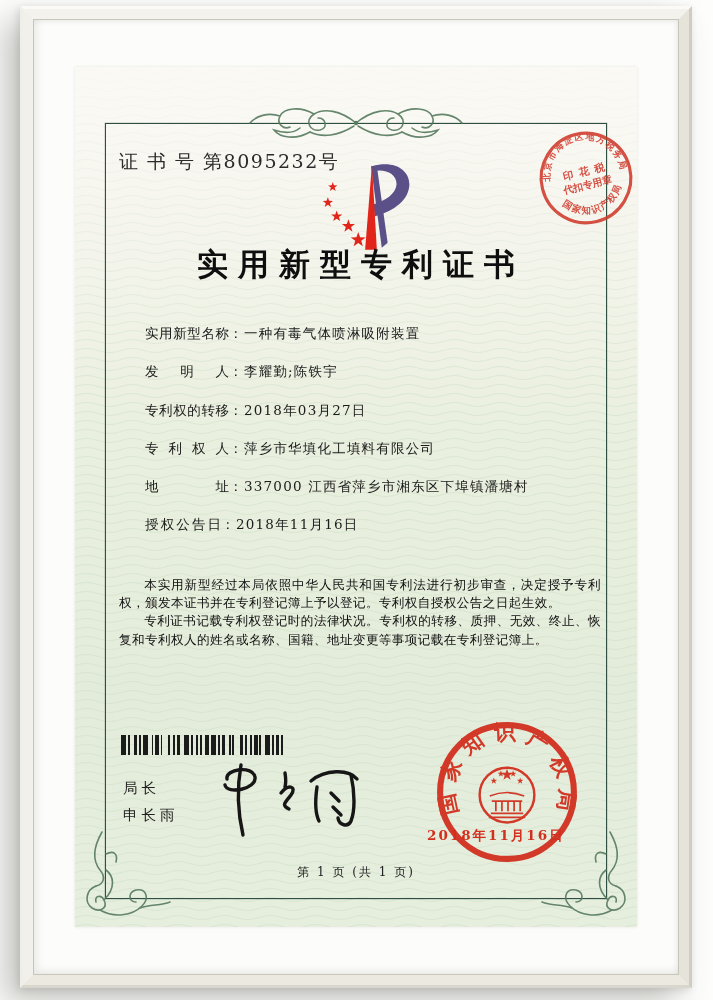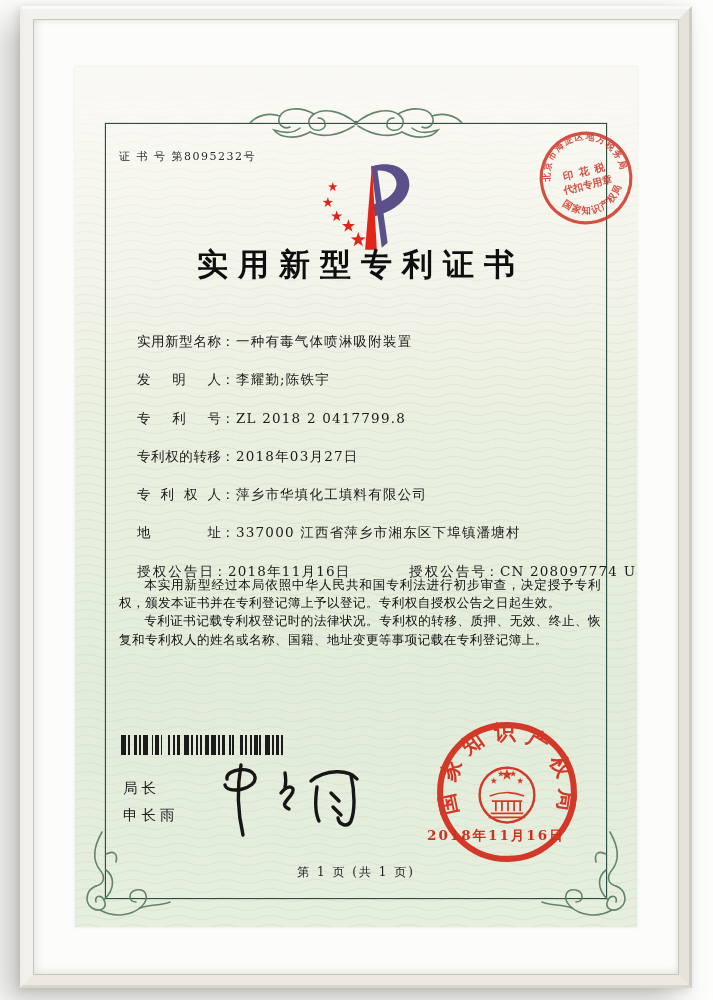--- a/index.html
+++ b/index.html
@@ -19,30 +19,30 @@
     box-shadow:0 0 3px rgba(0,0,0,.10);}
   .waves{position:absolute;inset:0;width:100%;height:100%;}
   .waves-fade{position:absolute;inset:0;
     background:linear-gradient(180deg,rgba(250,249,244,.95) 0%,rgba(250,249,244,.45) 16%,rgba(250,249,244,0) 38%);}
   .border-rect{position:absolute;left:30px;right:30px;top:56px;bottom:28px;
     border:1.5px solid var(--border-green,#2f4f42);box-shadow:0 0 0 .6px rgba(47,79,66,.25);}
   .orn-top{position:absolute;top:39px;left:50%;transform:translateX(-50%);width:240px;height:36px;}
   .orn-bl{position:absolute;left:5px;bottom:5px;width:98px;height:98px;}
   .orn-br{position:absolute;right:5px;bottom:5px;width:98px;height:98px;transform:scaleX(-1);}
   .grn-s{stroke:var(--ornament-green,#567a5e);fill:none;stroke-width:1.6;stroke-linecap:round;opacity:.9;}
-  .cert-no{position:absolute;left:44px;top:82px;font-size:11px;letter-spacing:1.5px;color:#2a2a2a;}
+  .cert-no{position:absolute;left:44px;top:82px;font-size:19px;letter-spacing:1.5px;color:#2a2a2a;}
   .logo{position:absolute;left:246px;top:94px;width:98px;height:94px;}
   .pur-f{fill:var(--logo-purple,#5b5088);}
   .lred-f{fill:var(--logo-red,#e1251b);}
   .cert-title{position:absolute;left:0;right:0;top:177px;text-align:center;
     font-size:31px;font-weight:700;letter-spacing:10px;text-indent:10px;color:#0e0e0e;}
   .tax-stamp{position:absolute;left:462px;top:62px;width:98px;height:98px;transform:rotate(-14deg);opacity:.88;}
   .stamp-s{stroke:var(--stamp-red,#cf3a2c);fill:none;}
   .stamp-t{fill:var(--stamp-red,#cf3a2c);font-weight:700;}
-  .fields{position:absolute;left:62px;right:34px;top:258px;margin-top:8px;}
+  .fields{position:absolute;left:70px;right:34px;top:258px;}
   .field-row{position:relative;height:22px;margin-bottom:16.3px;font-size:13.5px;color:#1b1b1b;white-space:nowrap;}
   .f-label{display:inline-block;width:84px;text-align:justify;text-align-last:justify;vertical-align:top;letter-spacing:0;}
   .colon{display:inline-block;width:15px;}
   .f-value{letter-spacing:1.2px;}
   .grant-right{position:absolute;left:272px;top:0;}
   .f-label--g{display:inline-block;width:76px;text-align:justify;text-align-last:justify;vertical-align:top;}
   .paras{position:absolute;left:44px;right:36px;top:509px;}
   .paras p{font-size:12.6px;line-height:18.2px;text-align:justify;text-indent:2em;color:#101010;letter-spacing:.4px;}
   .barcode{position:absolute;left:46px;top:668px;width:216px;height:20px;display:flex;overflow:hidden;}
   .barcode span{height:100%;flex:0 0 auto;}
@@ -137,25 +137,24 @@
         <text x="47" y="44" text-anchor="middle" class="stamp-t" font-size="10" letter-spacing="1">印 花 税</text>
         <text x="47" y="57" text-anchor="middle" class="stamp-t" font-size="9.5">代扣专用章</text>
         <text class="stamp-t" font-size="9">
           <textPath href="#tsBot" startOffset="3" textLength="70" lengthAdjust="spacing">国家知识产权局</textPath>
         </text>
       </svg>
 
       <div class="fields">
           <div class="field-row"><span class="f-label">实用新型名称</span><span class="colon">：</span><span class="f-value">一种有毒气体喷淋吸附装置</span></div>
           <div class="field-row"><span class="f-label">发明人</span><span class="colon">：</span><span class="f-value">李耀勤;陈铁宇</span></div>
-          <div class="field-row"><span class="f-label">专利号</span><span class="colon">：</span><span class="f-value">ZL 2018 2 0417799.8</span></div>
           <div class="field-row"><span class="f-label">专利权的转移</span><span class="colon">：</span><span class="f-value">2018年03月27日</span></div>
           <div class="field-row"><span class="f-label">专利权人</span><span class="colon">：</span><span class="f-value">萍乡市华填化工填料有限公司</span></div>
           <div class="field-row"><span class="f-label">地址</span><span class="colon">：</span><span class="f-value">337000 江西省萍乡市湘东区下埠镇潘塘村</span></div>
-          <div class="field-row"><span class="f-label--g">授权公告日</span><span class="colon">：</span><span class="f-value">2018年11月16日</span><span class="grant-right"><span class="f-label--g">授权公告号</span><span class="colon">：</span><span class="f-value">CN 208097774 U</span></span></div>
+          <div class="field-row"><span class="f-label--g">授权公告日</span><span class="colon">：</span><span class="f-value">2018年11月16日</span></div>
         </div>
 
       <div class="paras">
           <p>本实用新型经过本局依照中华人民共和国专利法进行初步审查，决定授予专利权，颁发本证书并在专利登记簿上予以登记。专利权自授权公告之日起生效。</p>
           <p>专利证书记载专利权登记时的法律状况。专利权的转移、质押、无效、终止、恢复和专利权人的姓名或名称、国籍、地址变更等事项记载在专利登记簿上。</p>
         </div>
 
       <div class="barcode">
           <span style="width: 5.4px; background: rgb(27, 27, 27);"></span>
           <span style="width: 1.8px; background: transparent;"></span>

